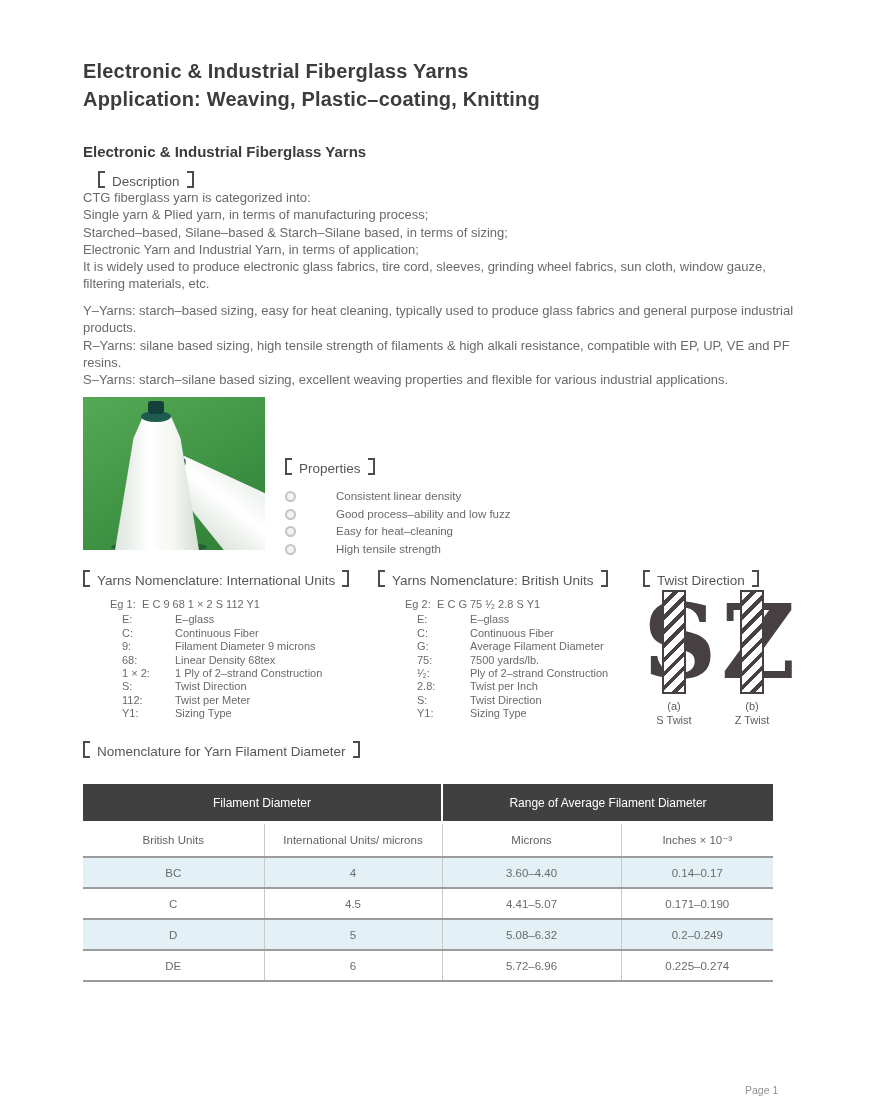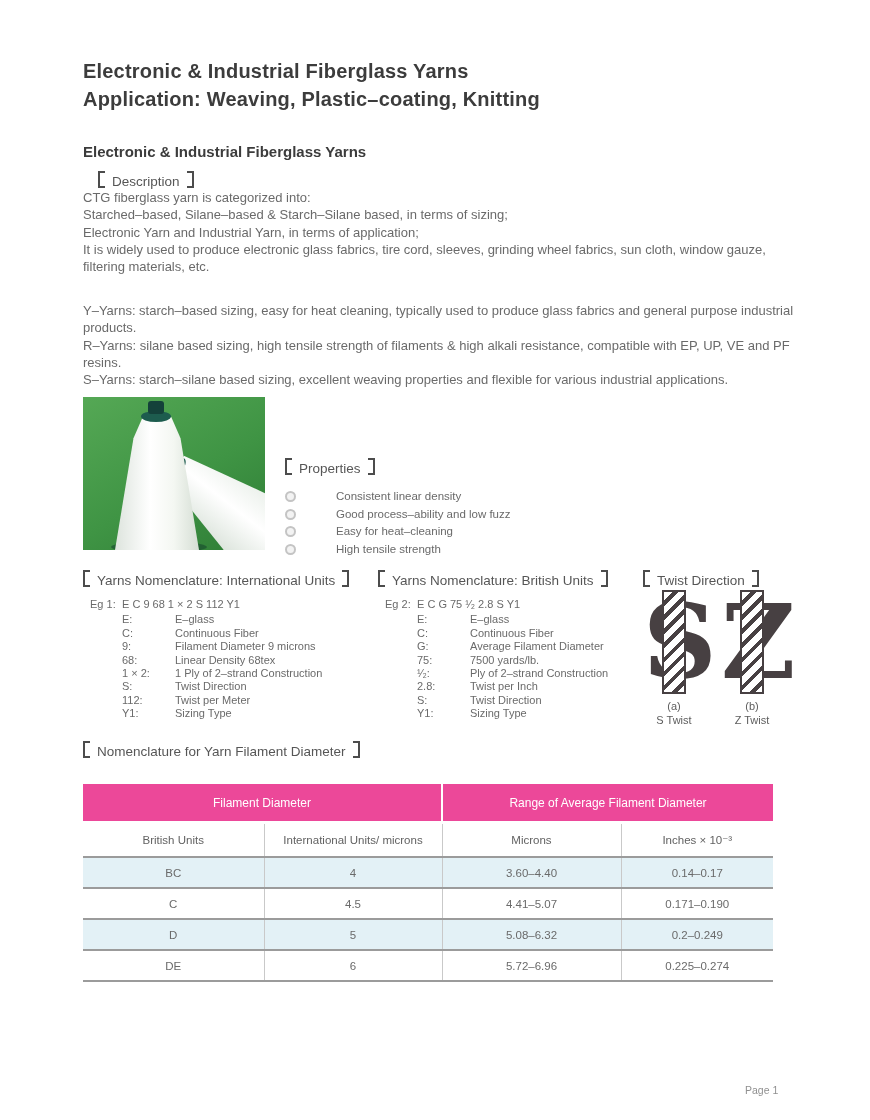--- a/index.html
+++ b/index.html
@@ -42,42 +42,42 @@
                       border-radius:7px/16px; transform:rotate(38deg); }
   .cone-main { left:32px; top:20px; width:84px; height:133px;
                clip-path:polygon(33% 0%, 67% 0%, 78% 16%, 100% 100%, 0% 100%, 22% 16%);
                background:linear-gradient(90deg,#dde4dd 0%,#ffffff 42%,#f4f7f2 70%,#d5ded4 100%); }
   .cone-base { left:28px; top:144px; width:96px; height:12px; background:#1c5430; border-radius:50%; opacity:.75; }
   .cone-cap  { left:58px; top:14px; width:30px; height:11px; background:#1d5c4e; border-radius:50%; }
   .cone-knob { left:65px; top:4px;  width:16px; height:13px; background:#14413a; border-radius:3px; }
 
   
   .eg { font-size:11px; line-height:13.4px; color:#6a6a6a; }
-  .eg-head { display:flex; }
+  .eg-head { display:flex;margin-left:20px; }
   .eg-label { width:32px; flex:0 0 auto; }
   .eg-rows { margin-left:32px; margin-top:2px; }
   .eg-row { display:flex; }
   .eg-term { width:53px; flex:0 0 auto; }
 
   
   .twist-wrap { left:643px; top:590px; width:140px; display:flex; justify-content:space-between; }
   .twist-item { width:62px; text-align:center; }
   .twist-glyph { position:relative; width:62px; height:104px; }
   .twist-letter { font-family:"DejaVu Serif","Liberation Serif",serif; font-weight:bold;
                   font-size:102px; line-height:104px; color:#474042; text-align:center; }
   .twist-band { position:absolute; left:50%; top:0; bottom:0; width:20px; transform:translateX(-50%);
                 background:repeating-linear-gradient(135deg,#ffffff 0px,#ffffff 6px,#474042 6px,#474042 10px);
                 border:2px solid #474042; }
   .twist-tag { margin-top:6px; font-size:11px; color:#5d5d5d; }
   .twist-cap { margin-top:2px; font-size:11px; color:#5d5d5d; }
 
   
   .ftable { border-collapse:collapse; width:690px; table-layout:fixed; }
   .ftable th,.ftable td { padding:0; text-align:center; font-weight:normal; }
-  .group-row th { background:#ec4899; color:#ffffff; font-size:12px; height:37px; border-bottom:3px solid #ffffff; }
+  .group-row th { background:#404040; color:#ffffff; font-size:12px; height:37px; border-bottom:3px solid #ffffff; }
   .group-row th:first-child { border-right:2px solid #ffffff; }
   .cols-row th { height:32px; font-size:11.5px; color:#626262; border-bottom:2px solid #9b9b9b; }
   .cols-row th + th { border-left:1px solid #c9c9c9; }
   .ftable tbody td { height:29px; font-size:11.5px; color:#6a6a6a; border-bottom:2px solid #9b9b9b; }
   .ftable tbody td + td { border-left:1px solid #c9c9c9; }
   .ftable tbody tr.alt { background:#e3f1f6; }
 
   .footer { left:745px; top:1084px; font-size:10.5px; color:#909090; }
 </style>
 </head>
@@ -91,20 +91,21 @@
   </div>
 
   <div class="abs section-title">Electronic &amp; Industrial Fiberglass Yarns</div>
 
   <div class="abs bheading" style="left:83px; top:171px;padding-left:15px;">
     <span class="lb"></span><span>Description</span><span class="rb"></span>
   </div>
 
   <div class="abs body-text" style="left:83px; top:189px; width:705px;">
     <p>CTG fiberglass yarn is categorized into:</p>
+    <p>Single yarn &amp; Plied yarn, in terms of manufacturing process;</p>
     <p>Starched–based, Silane–based &amp; Starch–Silane based, in terms of sizing;</p>
     <p>Electronic Yarn and Industrial Yarn, in terms of application;</p>
     <p>It is widely used to produce electronic glass fabrics, tire cord, sleeves, grinding wheel fabrics, sun cloth, window gauze, filtering materials, etc.</p>
   </div>
 
   <div class="abs body-text" style="left:83px; top:302px; width:735px;">
     <p>Y–Yarns: starch–based sizing, easy for heat cleaning, typically used to produce glass fabrics and general purpose industrial products.</p>
     <p>R–Yarns: silane based sizing, high tensile strength of filaments &amp; high alkali resistance, compatible with EP, UP, VE and PF resins.</p>
     <p>S–Yarns: starch–silane based sizing, excellent weaving properties and flexible for various industrial applications.</p>
   </div>

